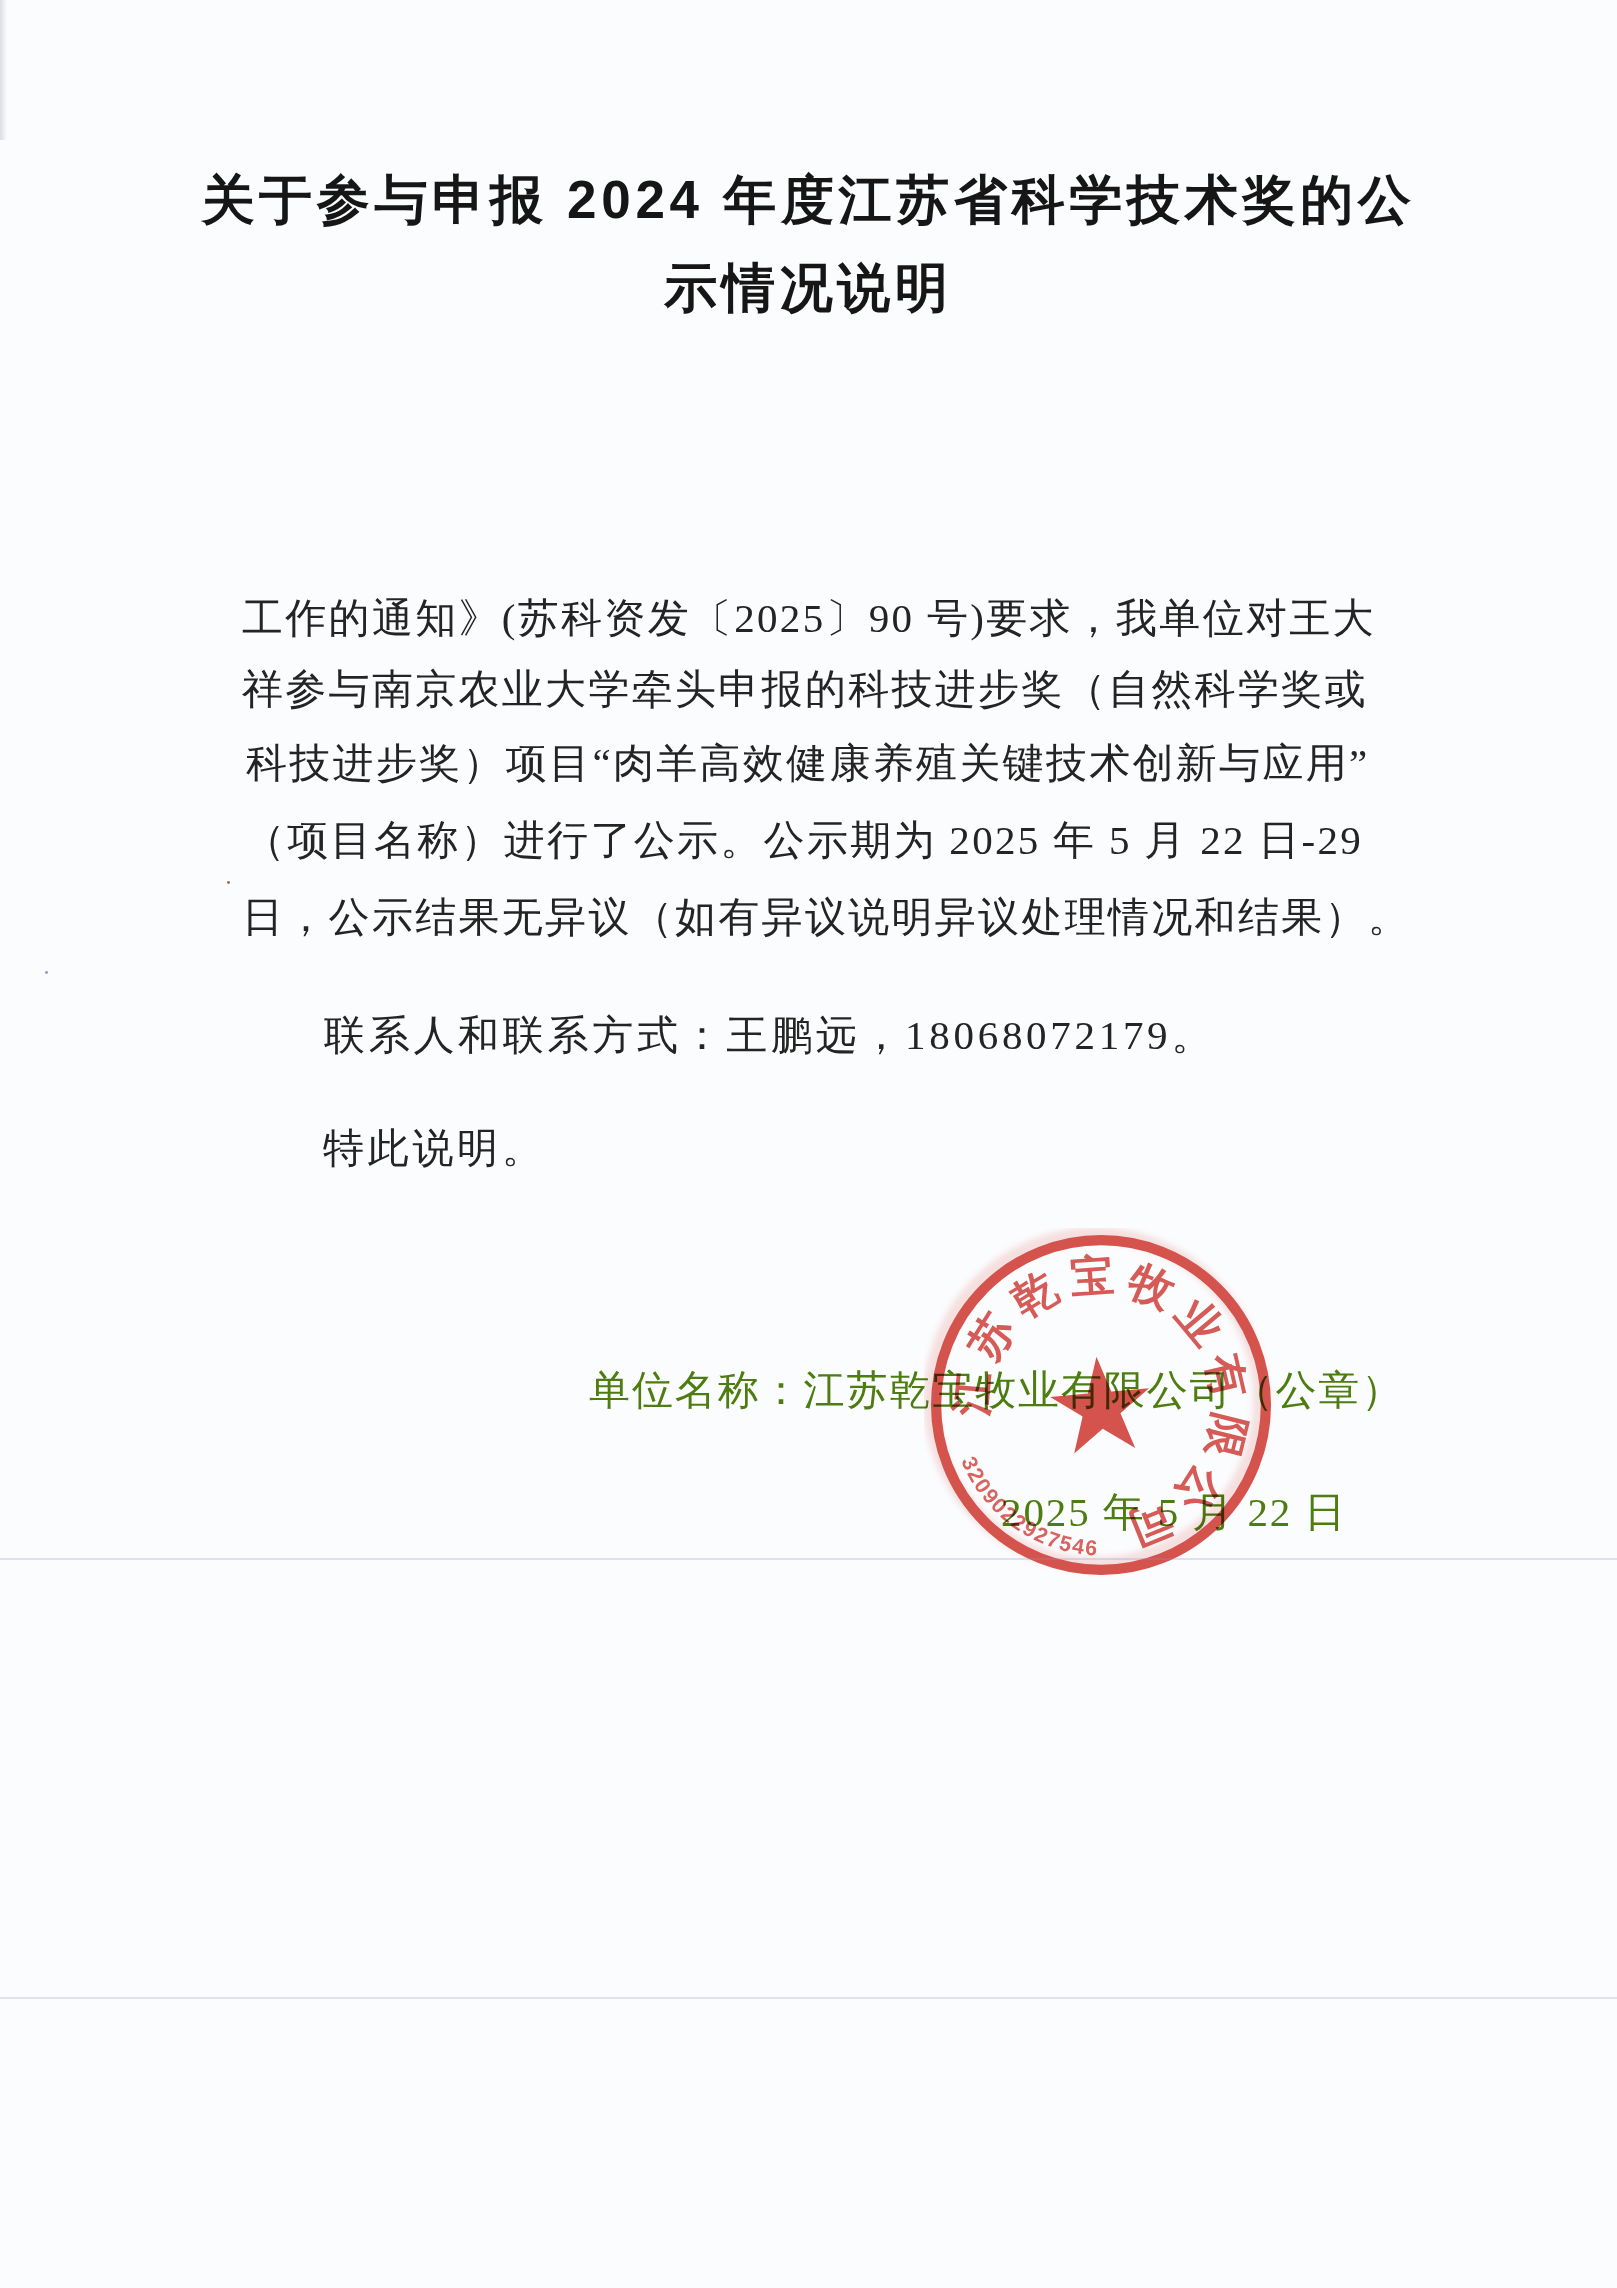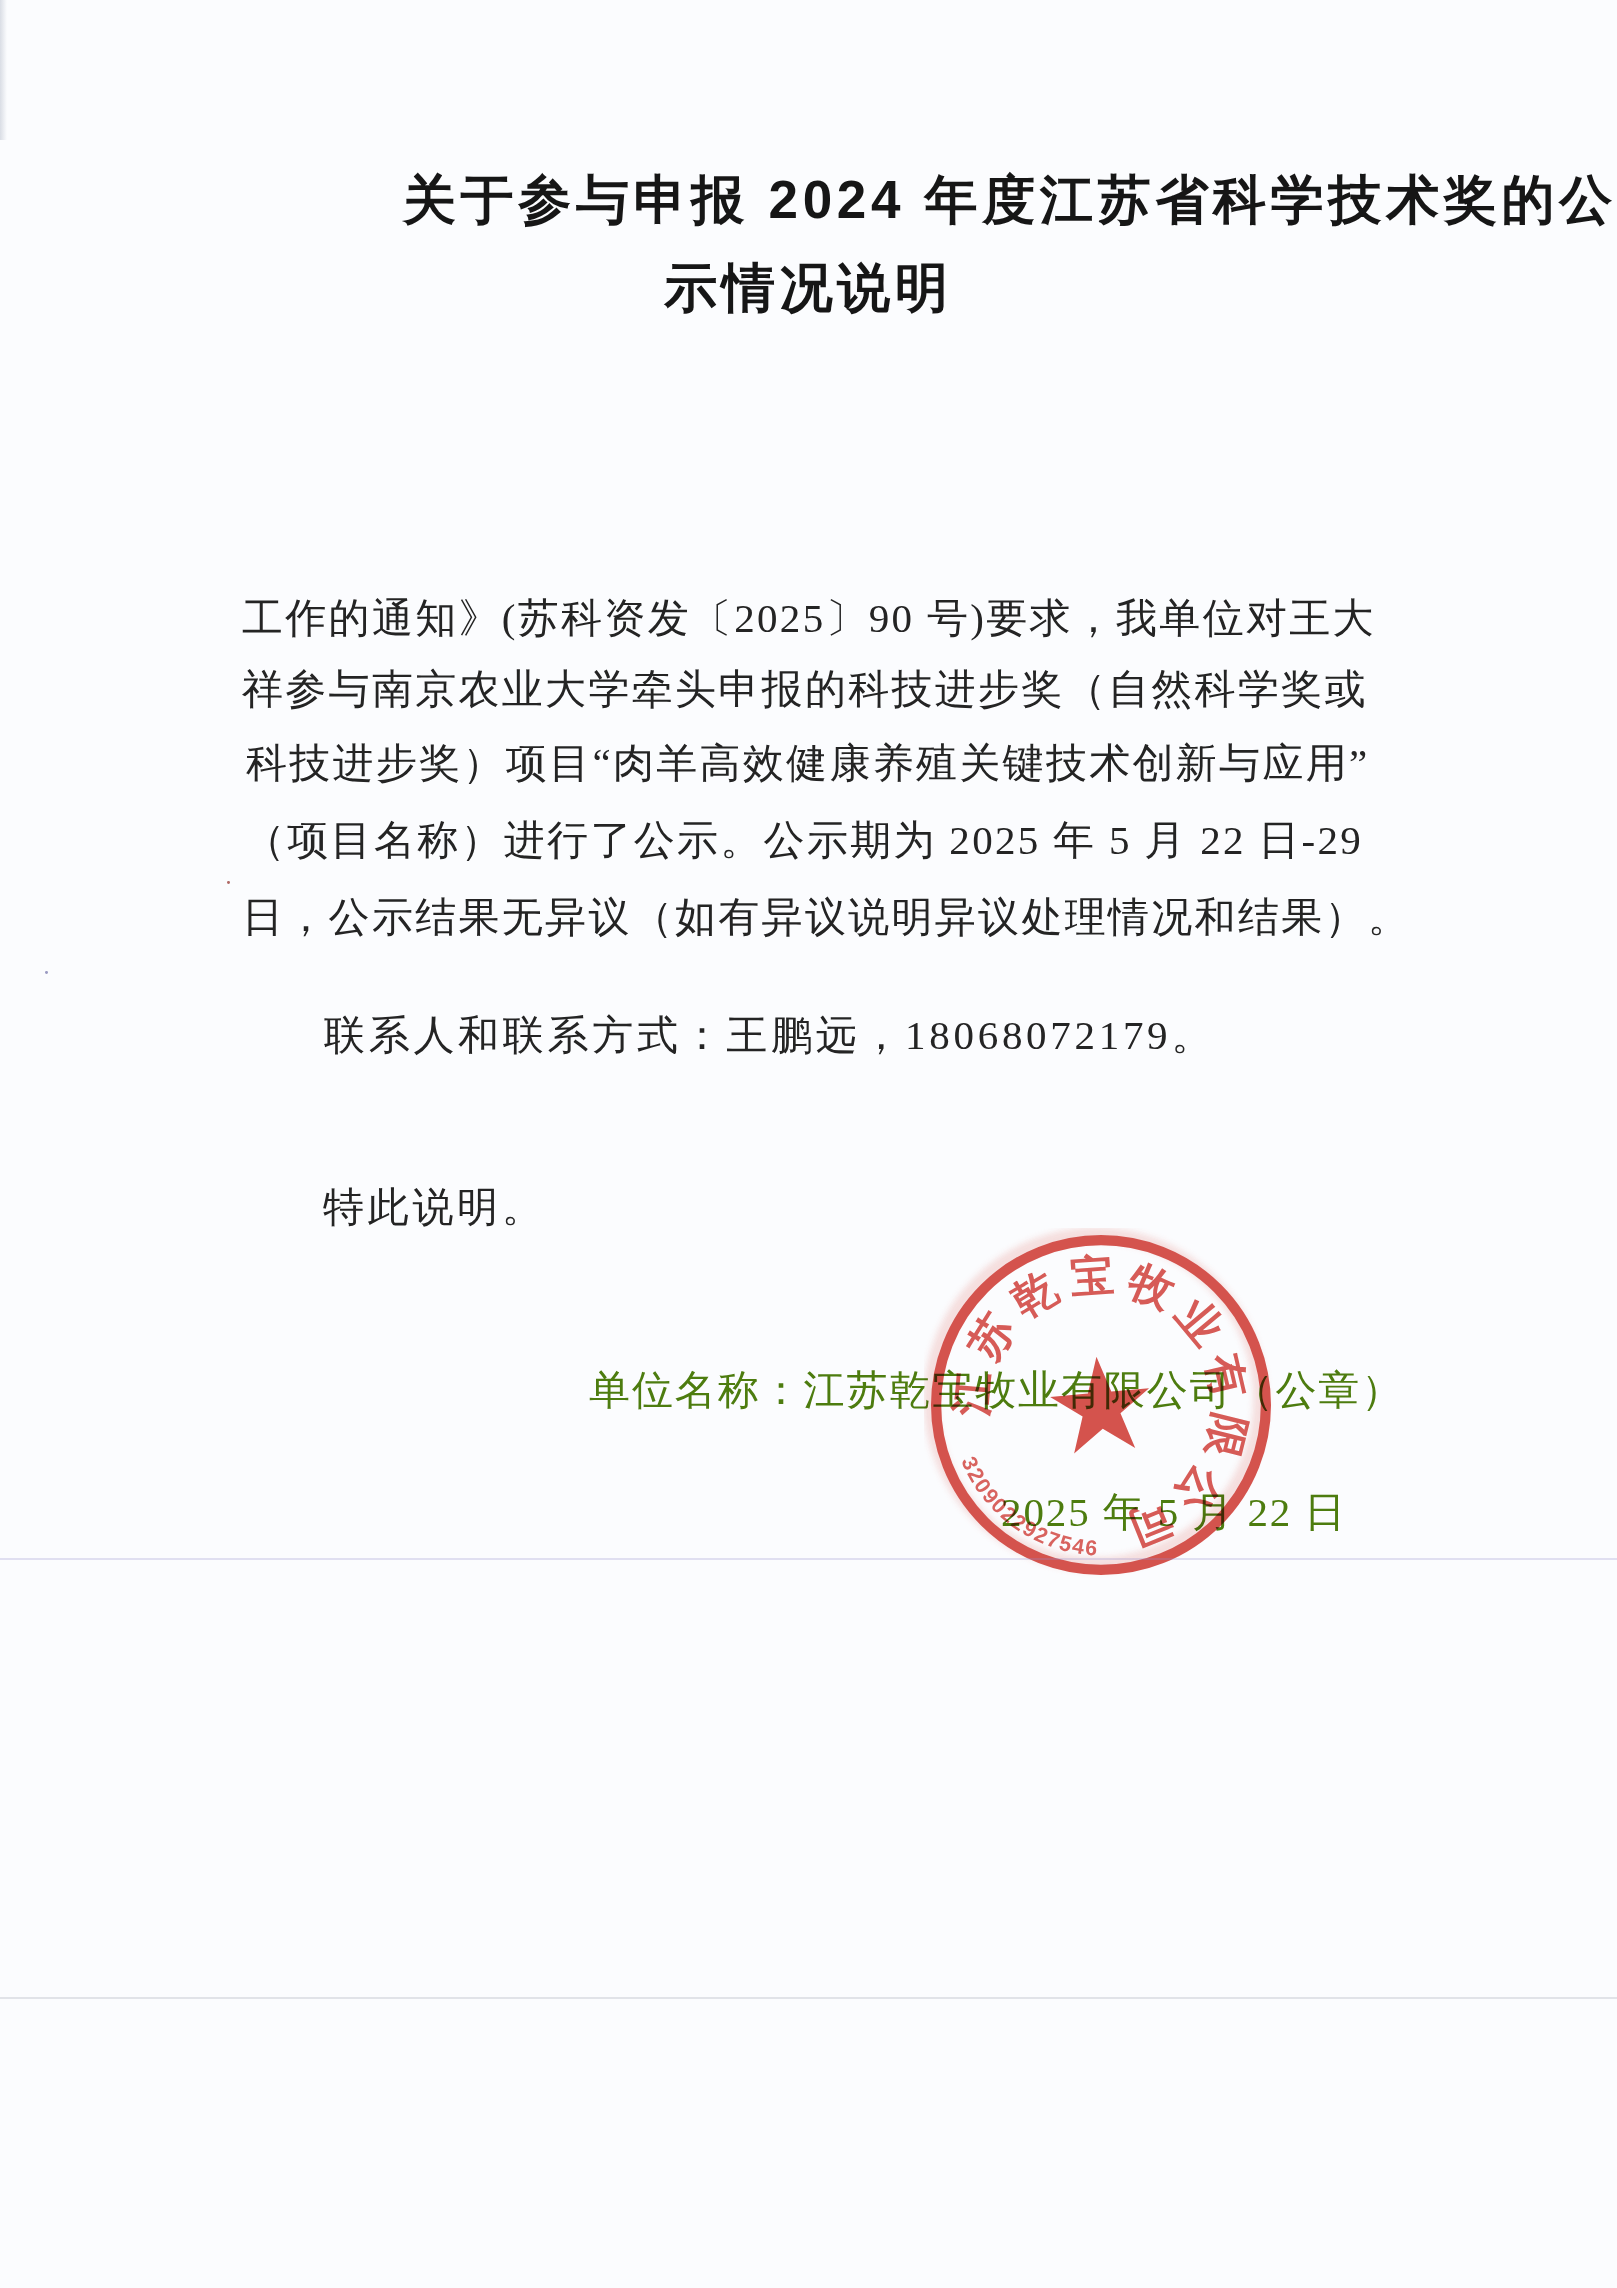--- a/index.html
+++ b/index.html
@@ -33,32 +33,32 @@
   .seal .name-char{font-size:47px;fill-opacity:.95;}
   .seal .serial-char{font-size:23px;font-weight:600;fill-opacity:.9;}
 </style>
 </head>
 <body>
 
 <div class="page">
 
   <div class="edge-smudge"></div>
 
-  <div class="abs title-line" style="top:173px;text-align:right;">关于参与申报 2024 年度江苏省科学技术奖的公</div>
+  <div class="abs title-line" style="top:173px;">关于参与申报 2024 年度江苏省科学技术奖的公</div>
   <div class="abs title-line" style="top:261px;">示情况说明</div>
 
   <div class="abs body-line" style="left:242px;top:598px;">工作的通知》(苏科资发〔2025〕90 号)要求，我单位对王大</div>
   <div class="abs body-line" style="left:242px;top:669px;">祥参与南京农业大学牵头申报的科技进步奖（自然科学奖或</div>
   <div class="abs body-line" style="left:246px;top:743px;">科技进步奖）项目“肉羊高效健康养殖关键技术创新与应用”</div>
   <div class="abs body-line" style="left:244px;top:820px;">（项目名称）进行了公示。公示期为 2025 年 5 月 22 日-29</div>
   <div class="abs body-line" style="left:242px;top:897px;">日，公示结果无异议（如有异议说明异议处理情况和结果）。</div>
 
   <div class="abs body-line" style="left:324px;top:1015px;letter-spacing:3.7px;">联系人和联系方式：王鹏远，18068072179。</div>
 
-  <div class="abs body-line" style="left:323px;top:1187px;letter-spacing:3.7px;">特此说明。</div>
+  <div class="abs body-line" style="left:323px;top:1131px;letter-spacing:3.7px;font-family:Liberation Mono, monospace;">特此说明。</div>
 
   <div class="abs sig-line" style="left:589px;top:1370px;">单位名称：江苏乾宝牧业有限公司（公章）</div>
 
   <div class="abs sig-line" style="left:1001px;top:1492px;">2025 年 5 月 22 日</div>
 
   <svg class="seal" style="left:924px;top:1228px;" width="354" height="354" viewBox="0 0 380 380">
     <defs>
       <filter id="sealblur" x="-20%" y="-20%" width="140%" height="140%">
         <feGaussianBlur stdDeviation="3.2"></feGaussianBlur>
       </filter>

